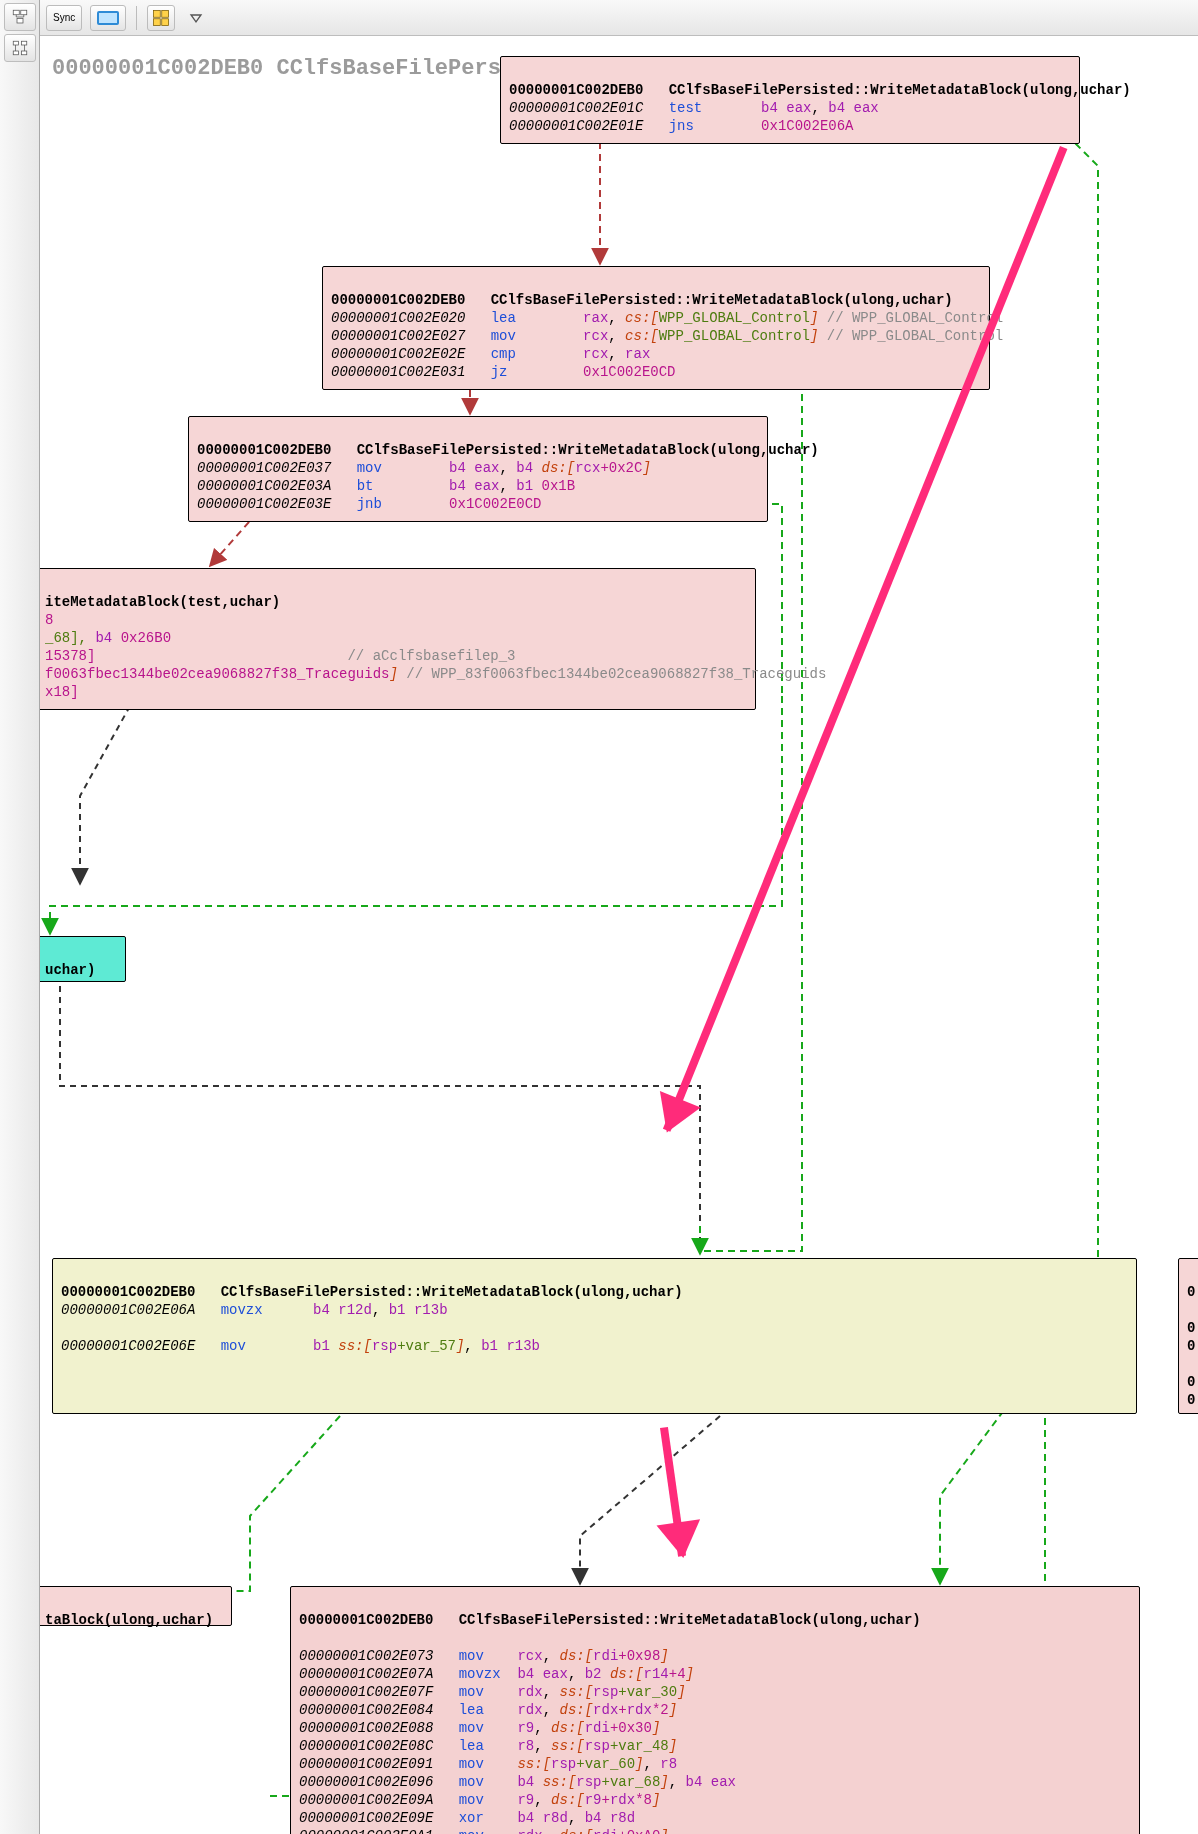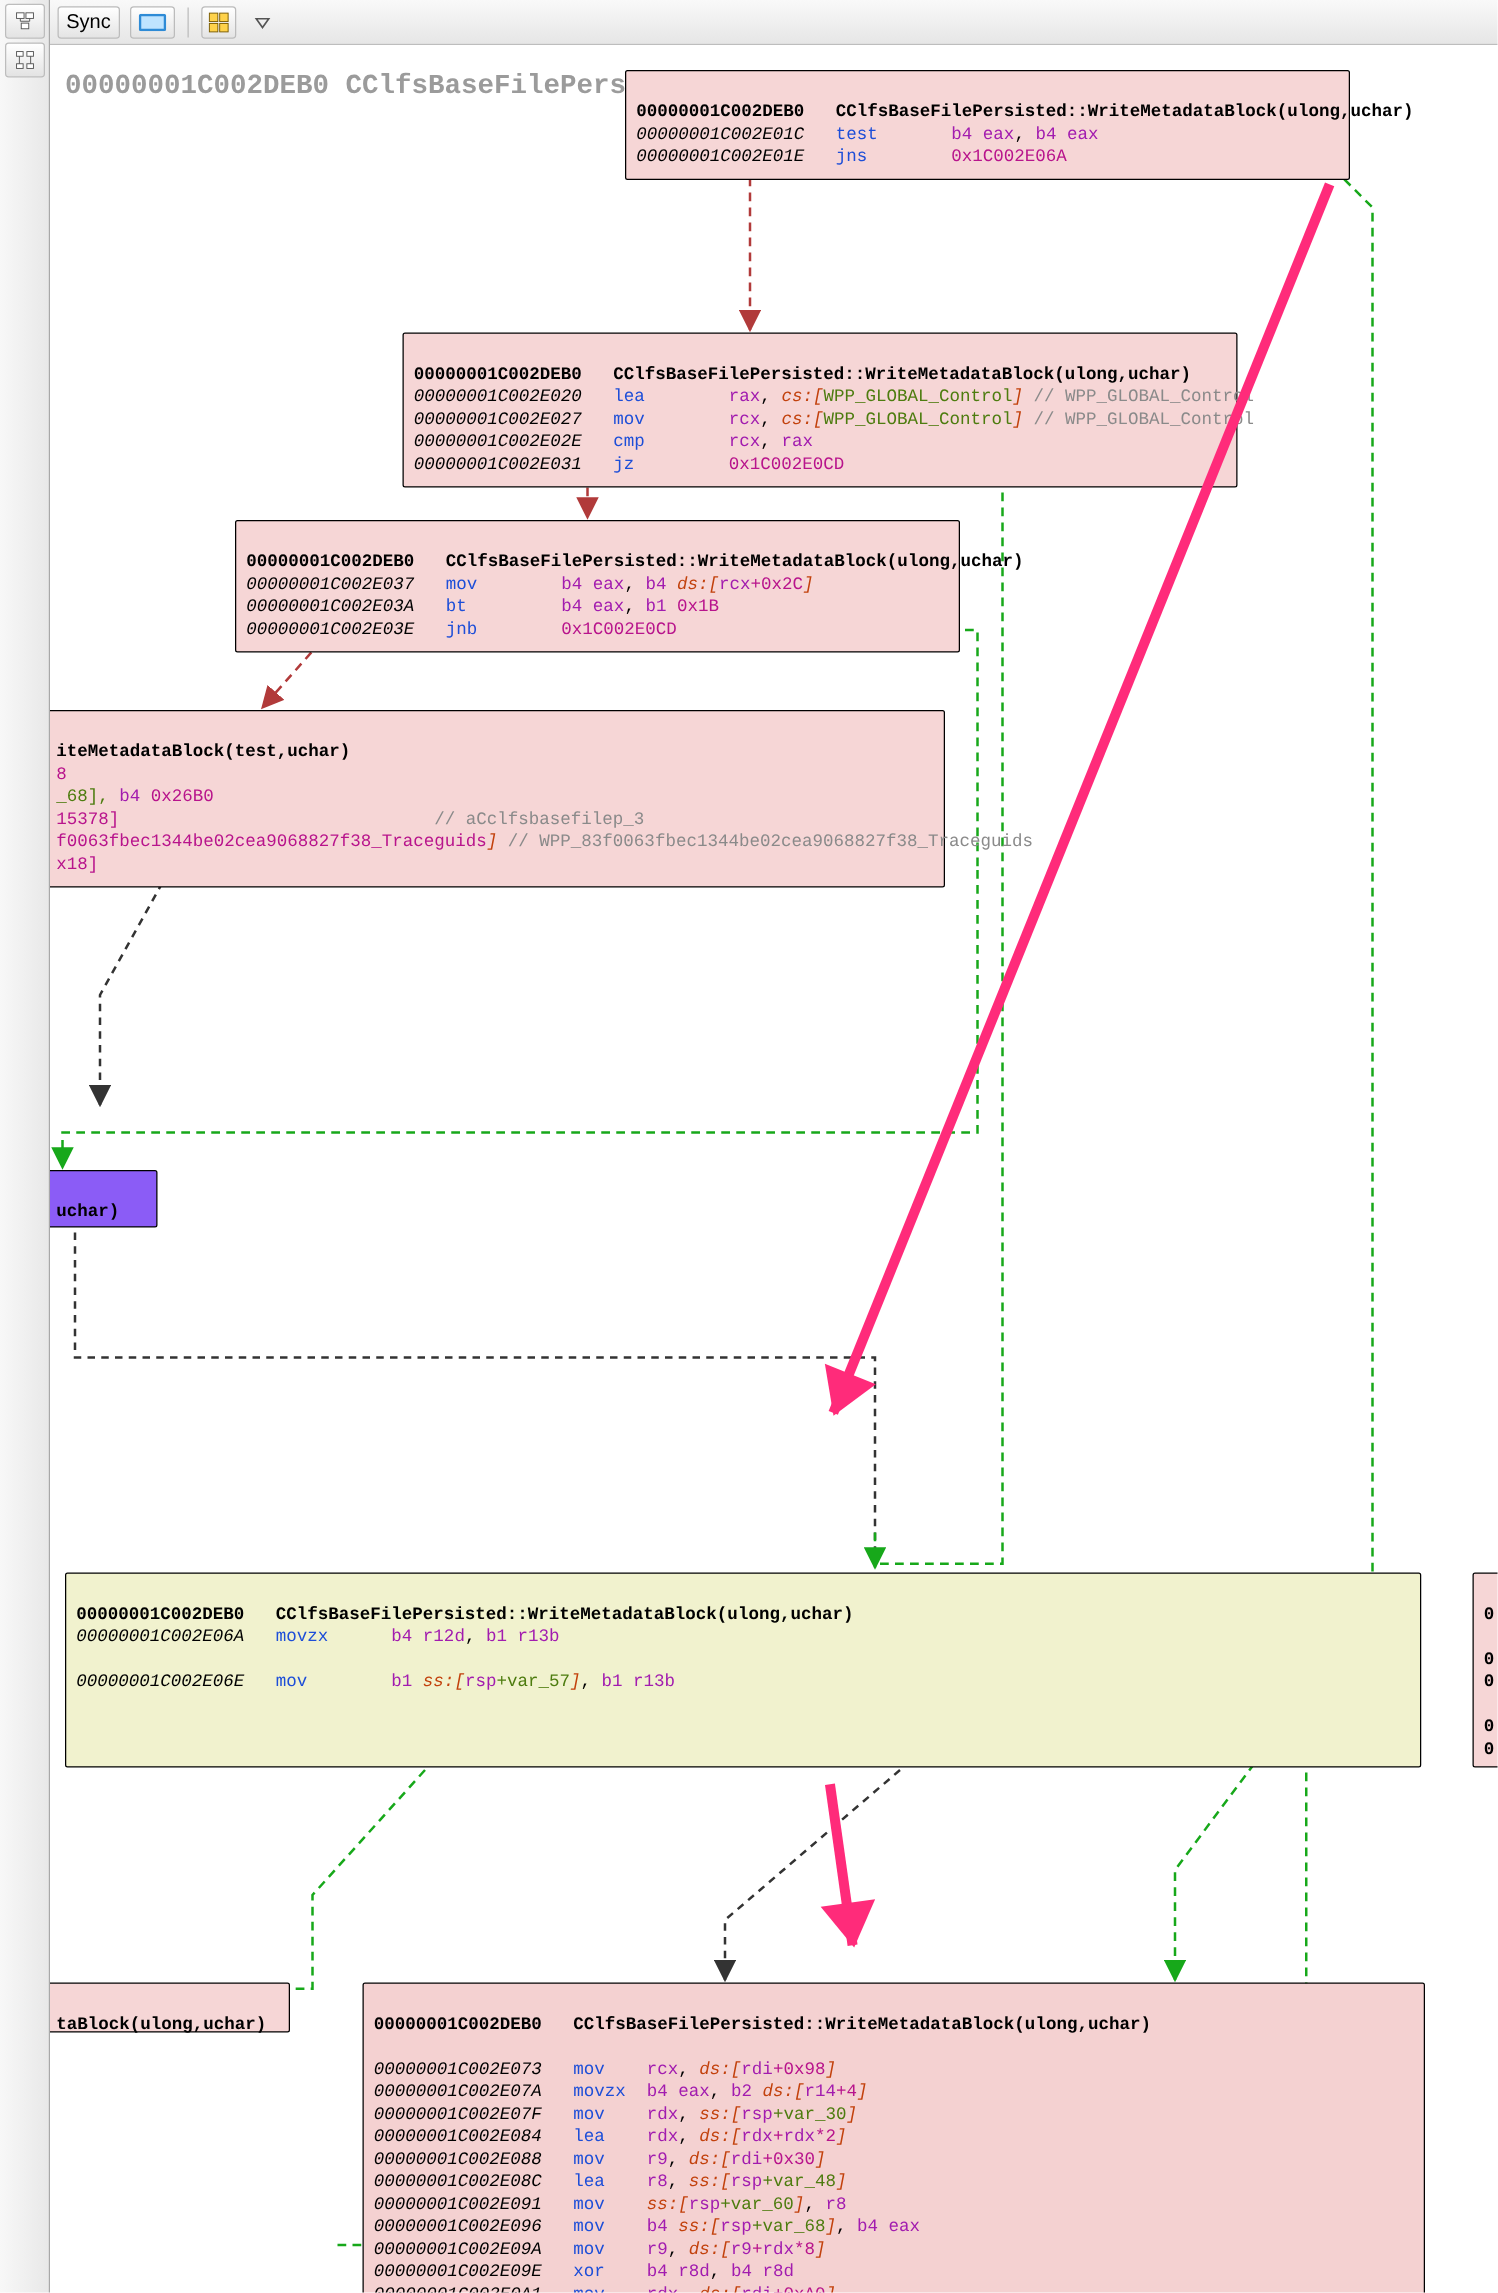--- a/index.html
+++ b/index.html
@@ -39,21 +39,21 @@
     background:linear-gradient(#f9f9f9,#e6e6e6);
     display:flex;align-items:center;
     gap:8px; padding-left:6px;
     z-index:50;
   }
   .topbar .btn {
     height:26px;padding:0 6px;
     border:1px solid #bcbcbc;border-radius:3px;
     background:linear-gradient(#ffffff,#e4e4e4);
     display:flex;align-items:center;gap:4px;
-    font-size:16px;
+    font-size:10px;
     text-align:right;
   }
   .topbar .sep {
     width:1px;height:24px;background:#bcbcbc;margin:0 2px;
   }
 
   
   .canvas {
     position:absolute;
     left:40px; top:36px; right:0; bottom:0;
@@ -87,21 +87,21 @@
     border-radius:2px;
     padding:6px 8px 8px 8px;
     font-family: Consolas,"Courier New",monospace;
     font-size:14px;
     line-height:18px;
     white-space:pre;
   }
   .node.pink   { background:#f6d6d6; }
   .node.pink2  { background:#f4d1d1; }
   .node.yellow { background:#f1f2ce; }
-  .node.green  { background:#8b5cf6; }
+  .node.green  { background:#5eead4; }
 
   .addr   { color:#000;font-style:italic; }
   .mnem   { color:#1d4ed8; }
   .op-reg { color:#a21caf; }
   .op-imm { color:#b8148c; }
   .op-mem { color:#c2410c;font-style:italic; }
   .op-sym { color:#4d7c0f; }
   .op-cmt { color:#8a8a8a; }
   .hdr    { font-weight:bold; color:#000; }
   .byt    { color:#a21caf; }

